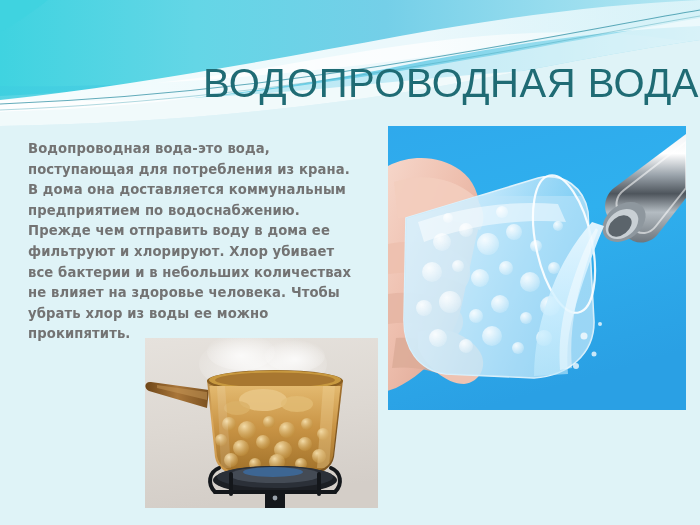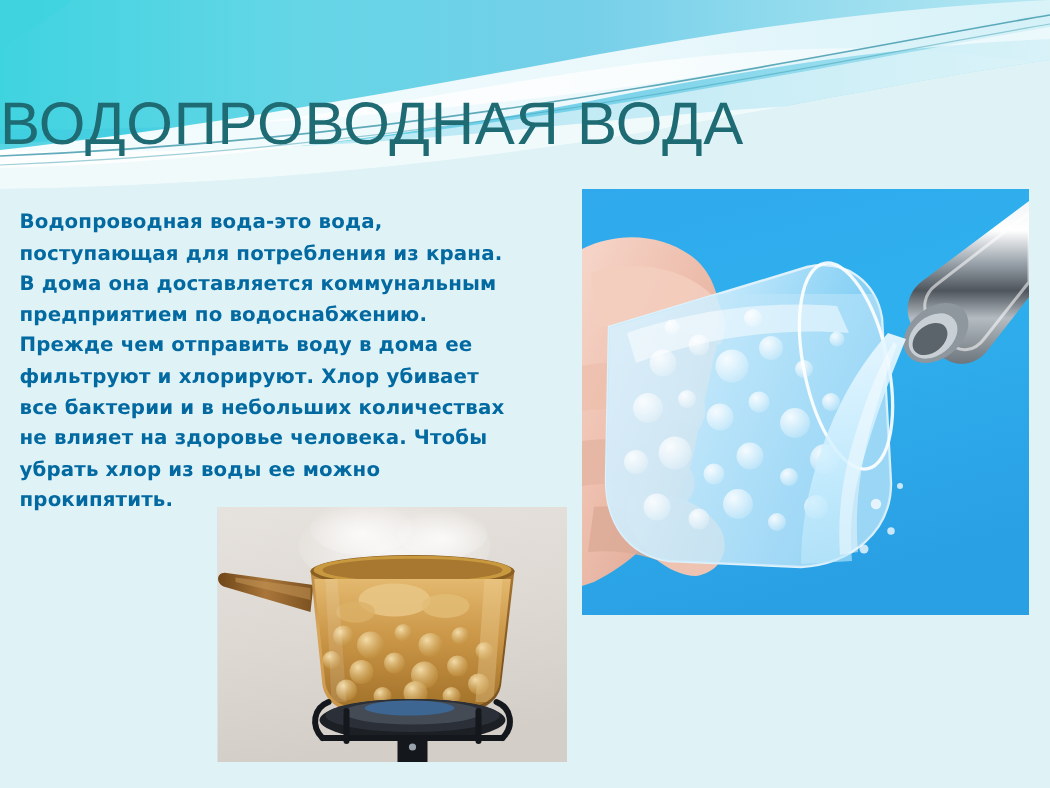--- a/index.html
+++ b/index.html
@@ -36,41 +36,41 @@
     width: 700px;
     height: 132px;
   }
 
   
   .slide-title {
     position: absolute;
     left: 0;
     top: 62px;
     width: 699px;
-    text-align: left;
+    text-align: right;
     font-family: "Liberation Sans", sans-serif;
     font-size: 40px;
     font-weight: 400;
     letter-spacing: 0.5px;
     color: #1f6b74;
     line-height: 1.08;
     white-space: nowrap;
   }
 
   
   .body-text {
     position: absolute;
-    left: 13px;
+    left: 28px;
     top: 139px;
     width: 372px;
     font-family: "DejaVu Sans", sans-serif;
     font-size: 13.2px;
     font-weight: 700;
     line-height: 20.6px;
-    color: #0369a1;
+    color: #737373;
     letter-spacing: 0.1px;
     white-space: pre-line;
   }
 
   
   .photo {
     position: absolute;
     overflow: hidden;
     background: #cfd6d9;
   }

